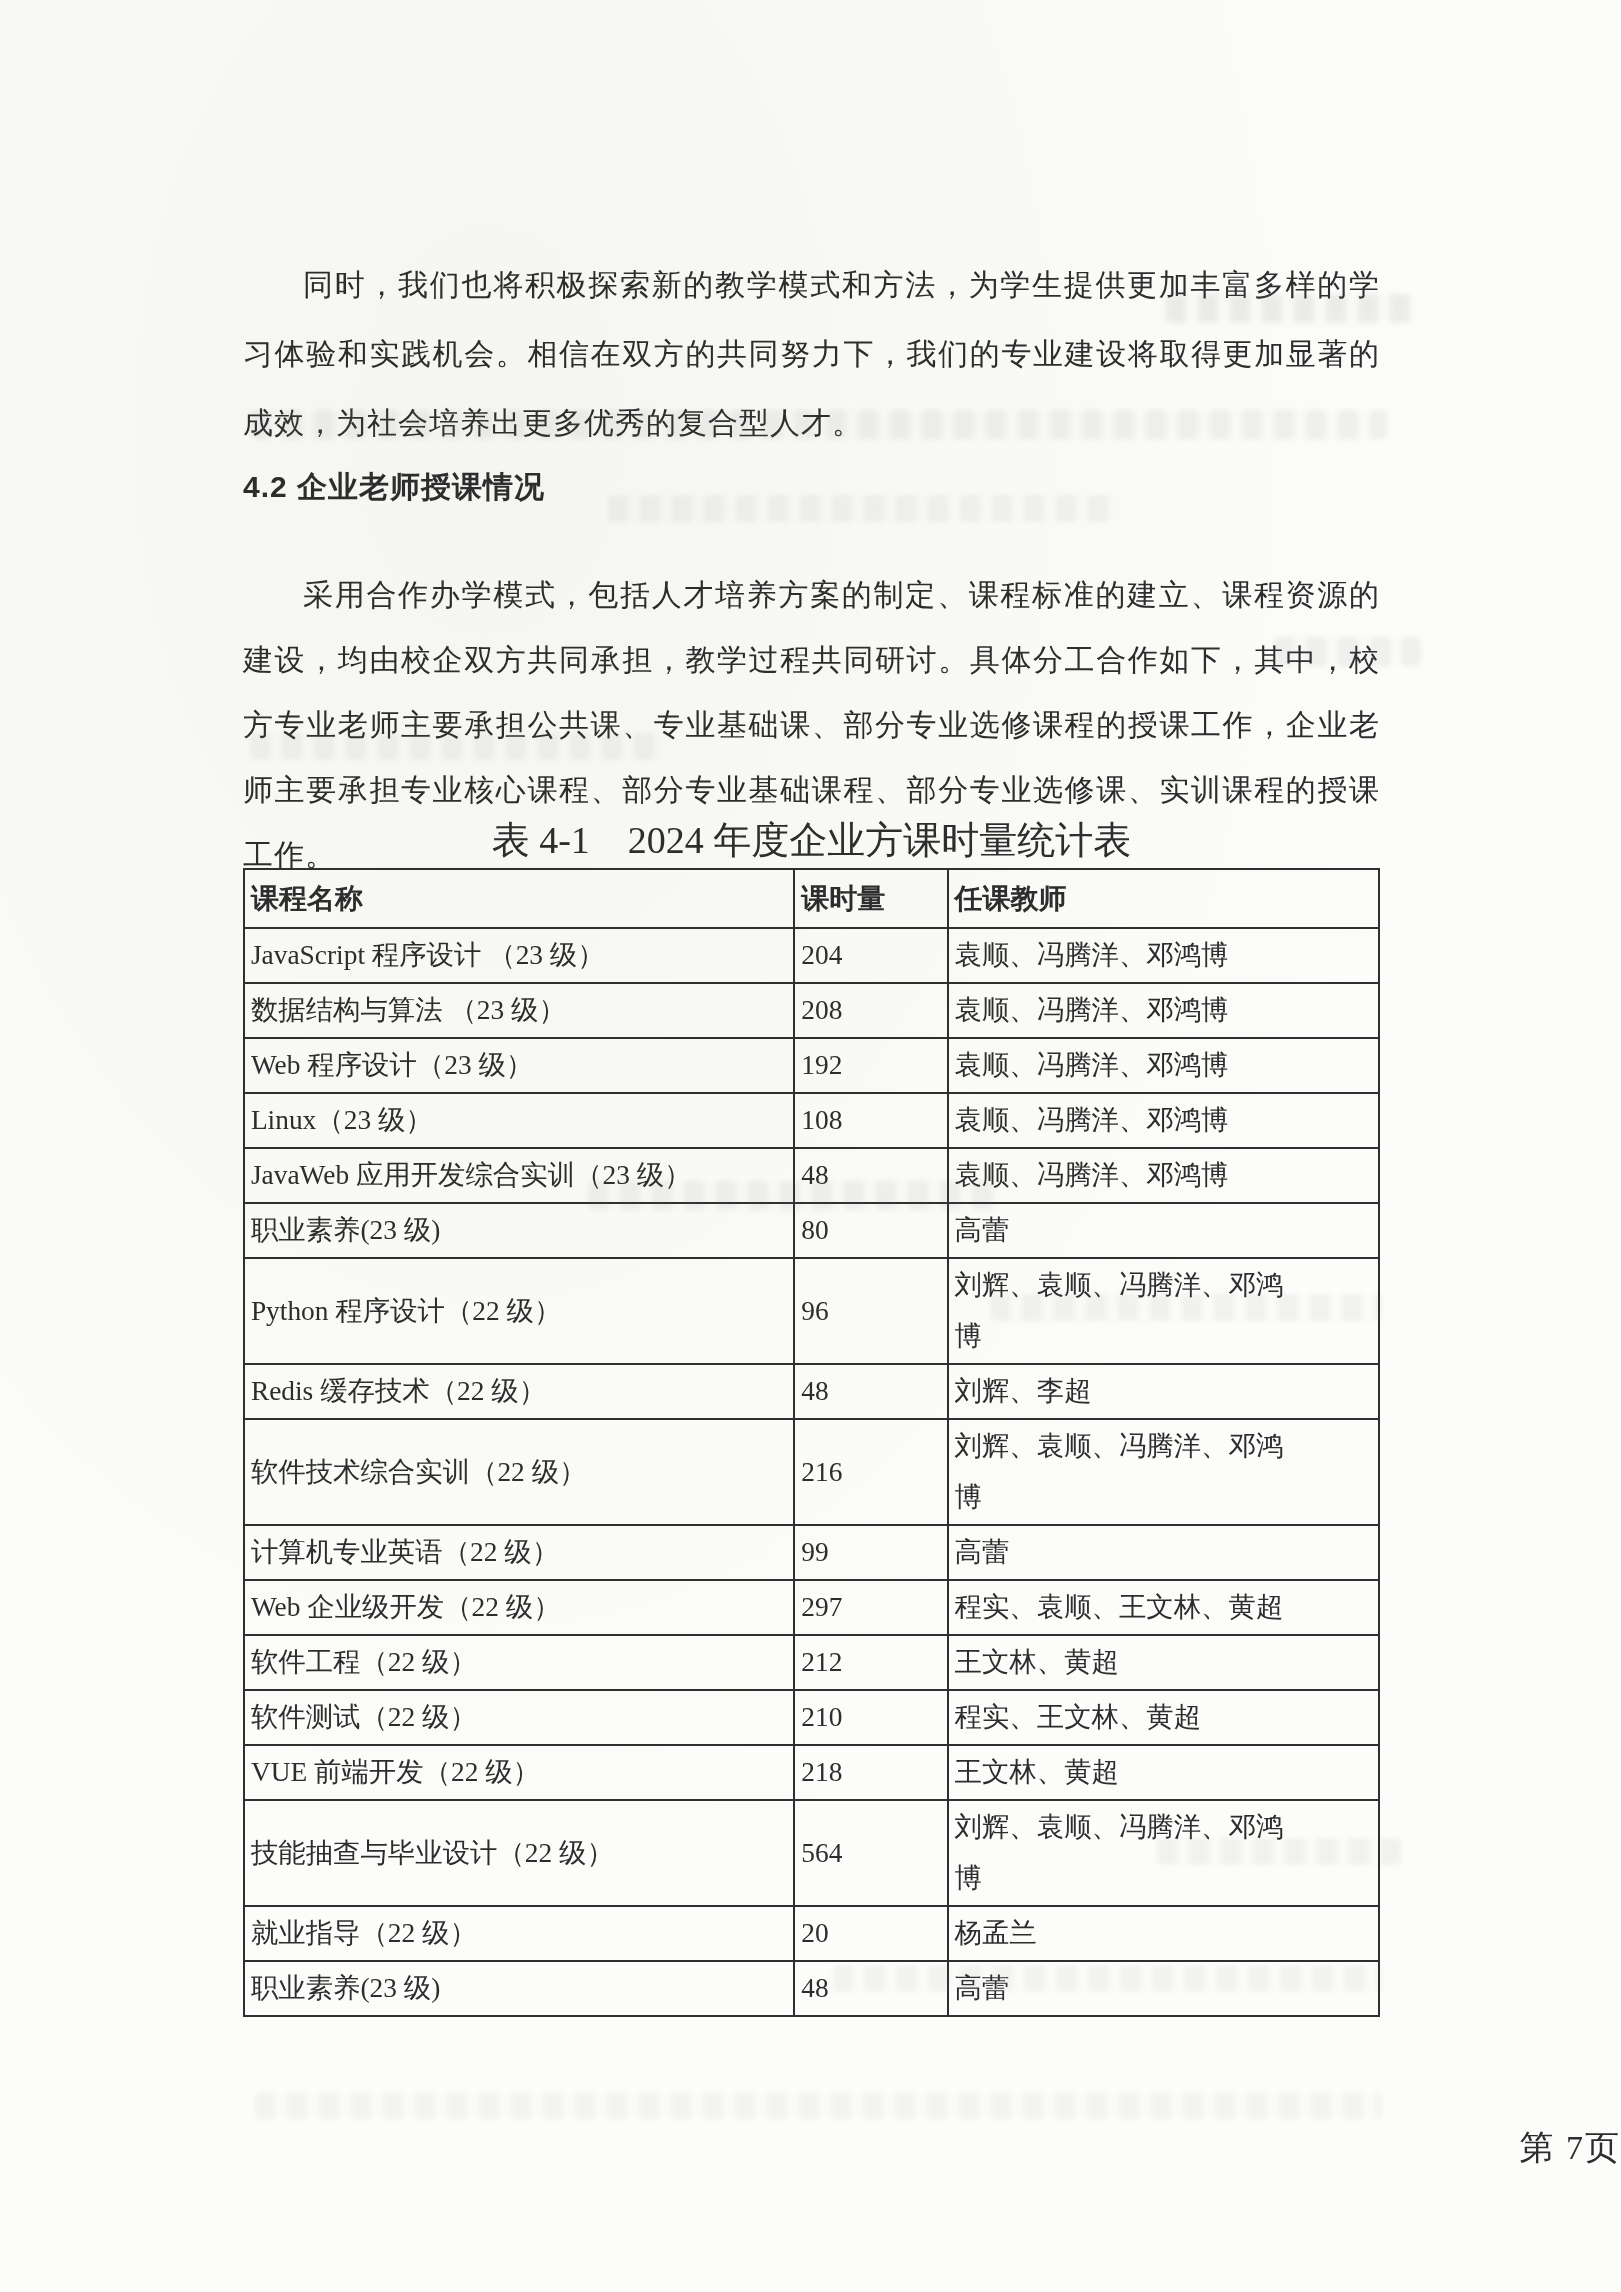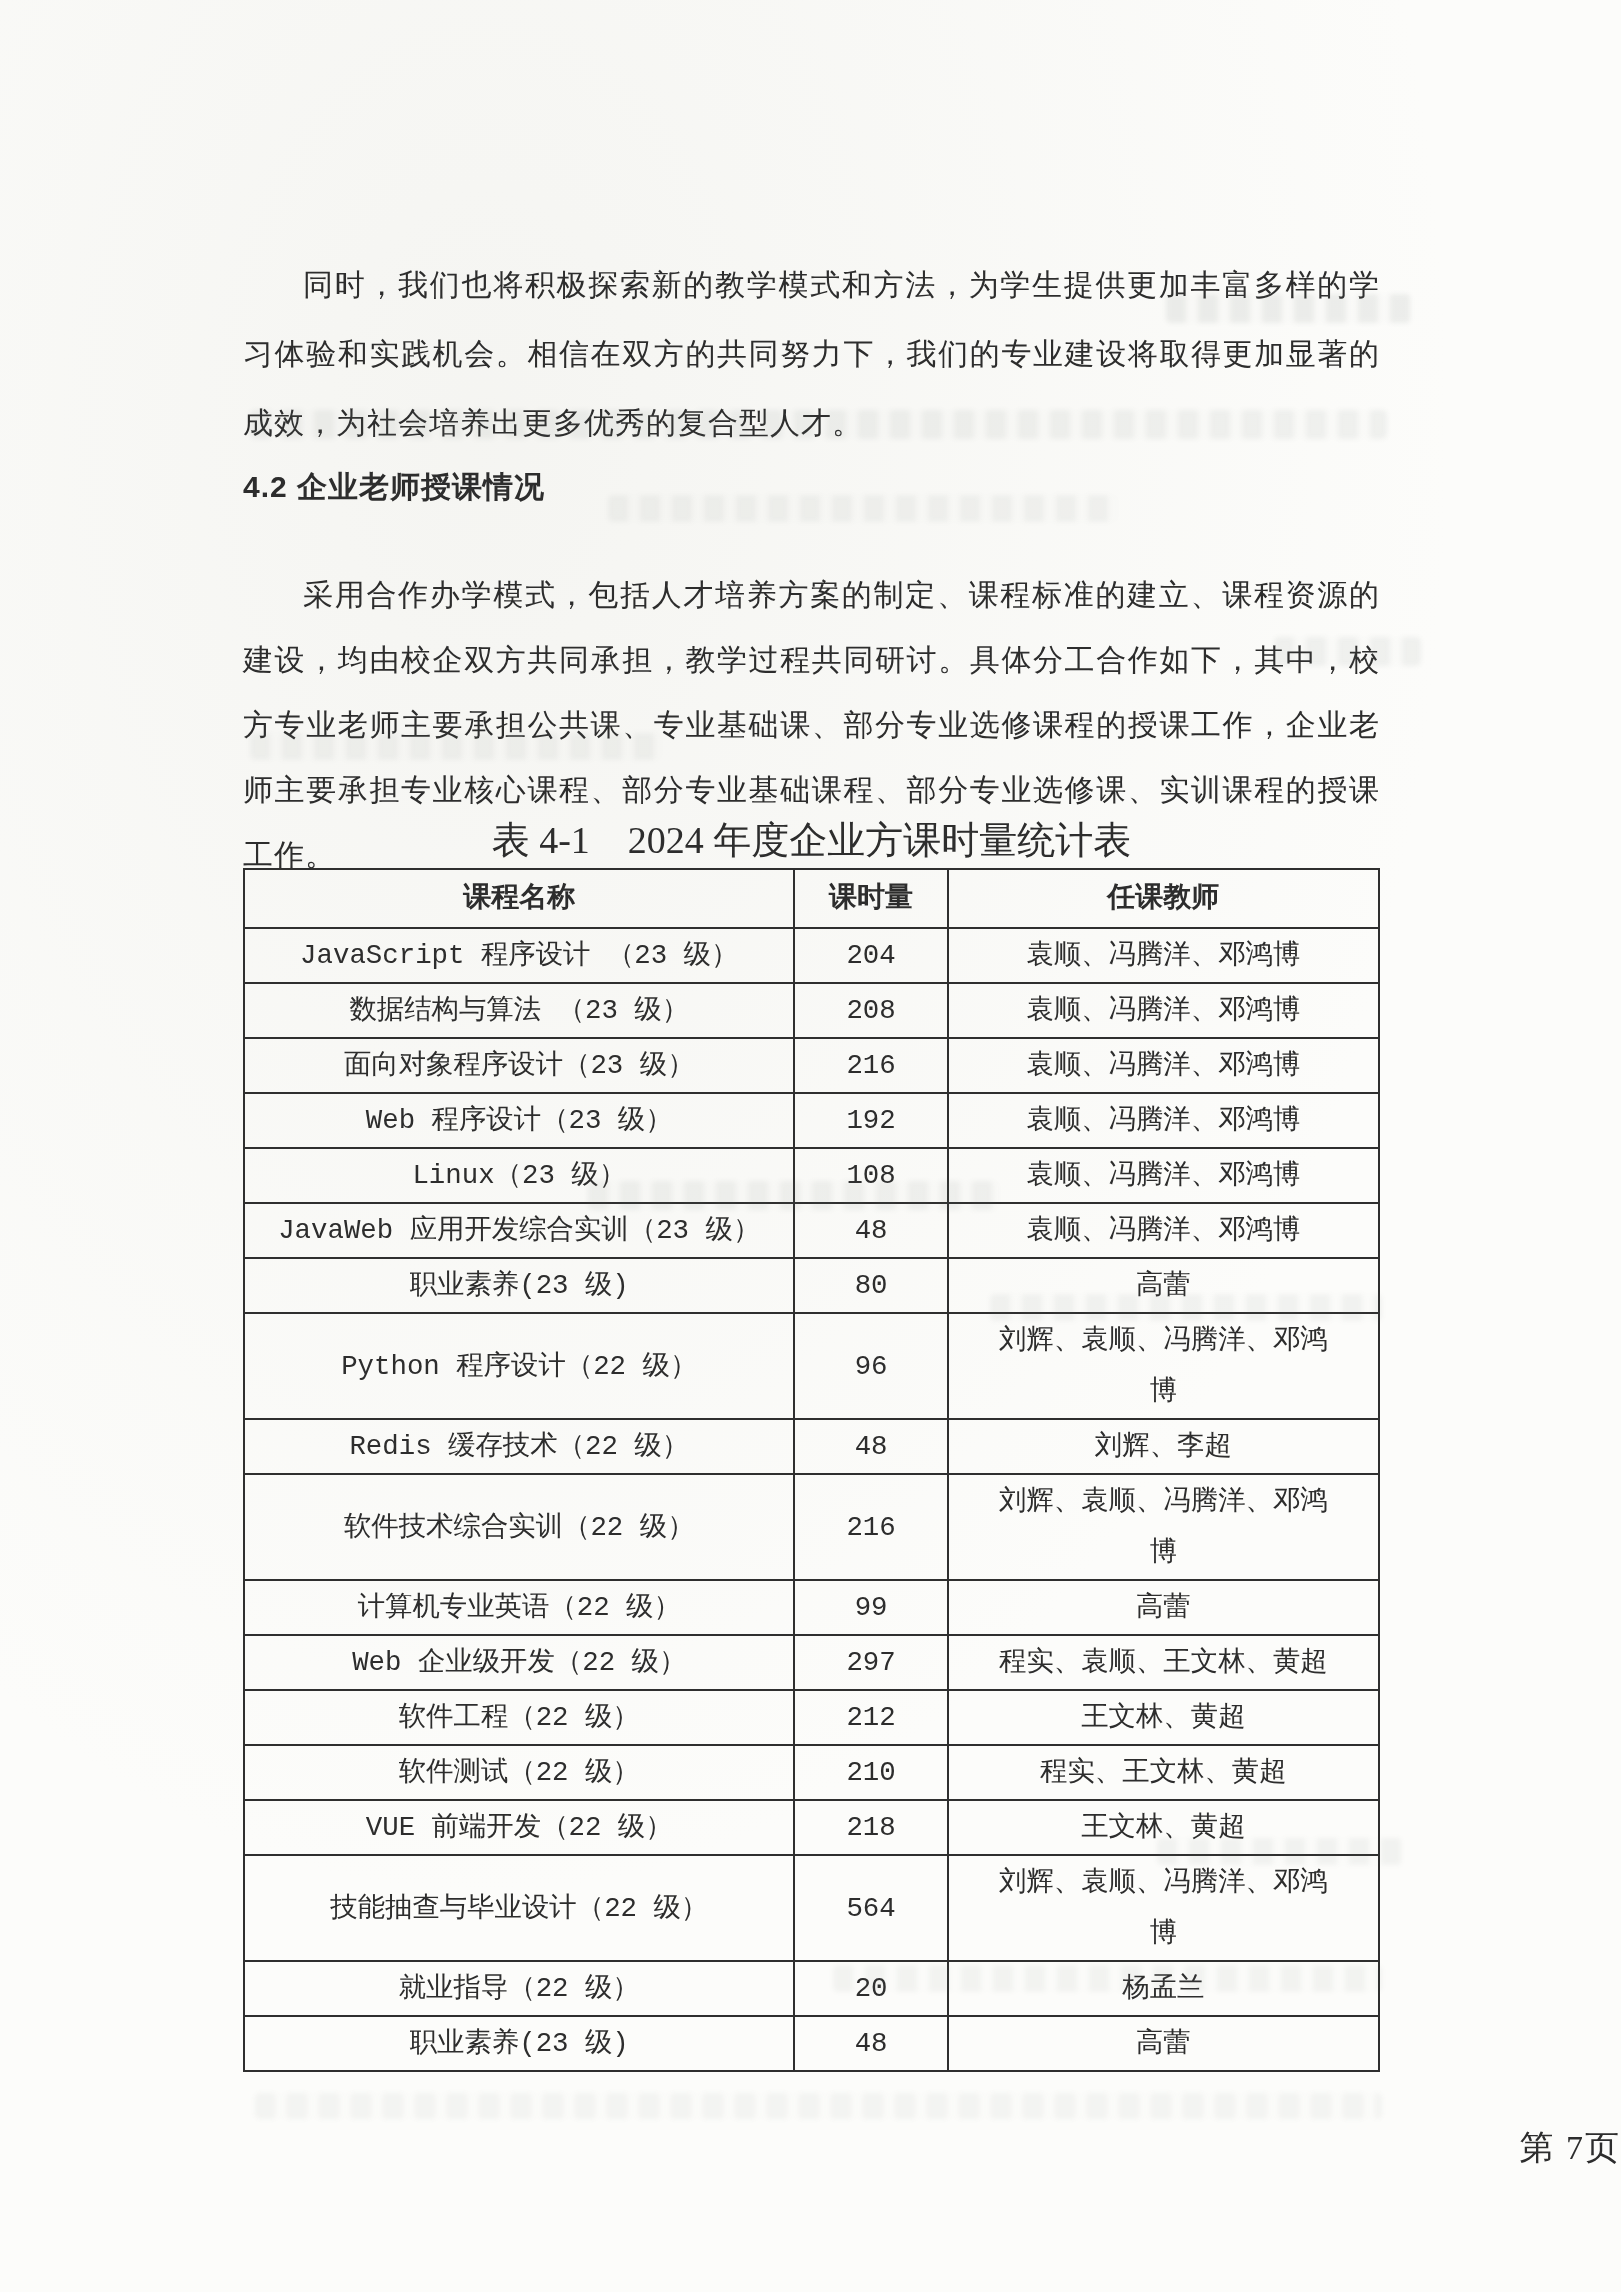--- a/index.html
+++ b/index.html
@@ -55,26 +55,25 @@
     position: absolute;
     left: 243px;
     top: 868px;
     width: 1137px;
     border-collapse: collapse;
     table-layout: fixed;
     font-size: 27.4px;
   }
   .course-table th, .course-table td {
     border: 2.9px solid #2f2f2f;
-    text-align: center;
+    text-align: left;
     vertical-align: middle;
     padding: 1px 5.9px;
     line-height: 51px;
     overflow: hidden;
-    font-family: Liberation Mono, monospace;
   }
   .course-table th {
     font-size: 28px;
     font-weight: bold;
     height: 55px;
   }
   .course-table td { height: 51px; }
   .course-table td.teachers-cell { white-space: pre-line; }
   .page-footer {
     position: absolute;
@@ -138,25 +137,20 @@
           <td class="course-name-cell">JavaScript 程序设计 （23 级）</td>
           <td class="hours-cell">204</td>
           <td class="teachers-cell">袁顺、冯腾洋、邓鸿博</td>
         </tr>
         <tr>
           <td class="course-name-cell">数据结构与算法 （23 级）</td>
           <td class="hours-cell">208</td>
           <td class="teachers-cell">袁顺、冯腾洋、邓鸿博</td>
         </tr>
         <tr>
-          <td class="course-name-cell">面向对象程序设计（23 级）</td>
-          <td class="hours-cell">216</td>
-          <td class="teachers-cell">袁顺、冯腾洋、邓鸿博</td>
-        </tr>
-        <tr>
           <td class="course-name-cell">Web 程序设计（23 级）</td>
           <td class="hours-cell">192</td>
           <td class="teachers-cell">袁顺、冯腾洋、邓鸿博</td>
         </tr>
         <tr>
           <td class="course-name-cell">Linux（23 级）</td>
           <td class="hours-cell">108</td>
           <td class="teachers-cell">袁顺、冯腾洋、邓鸿博</td>
         </tr>
         <tr>

